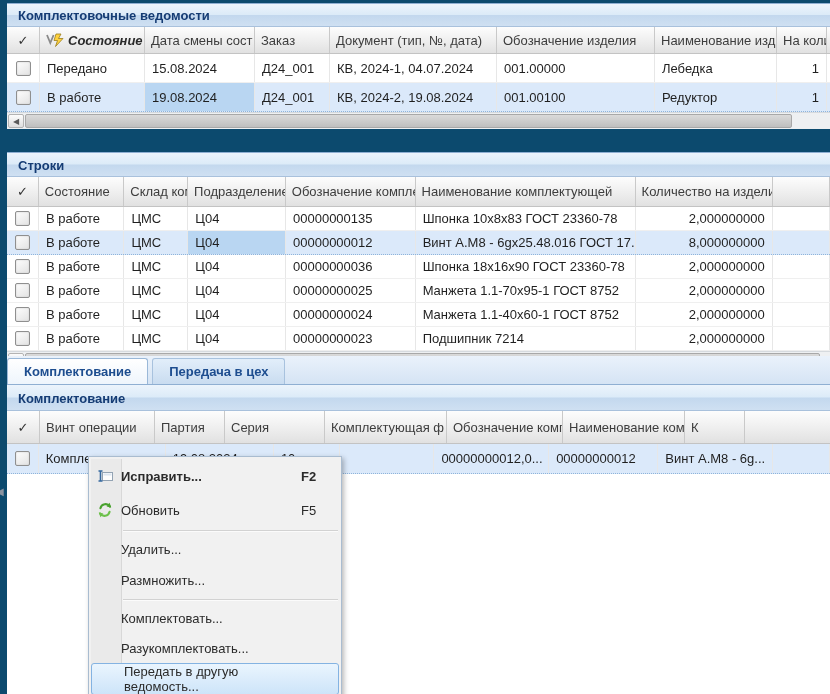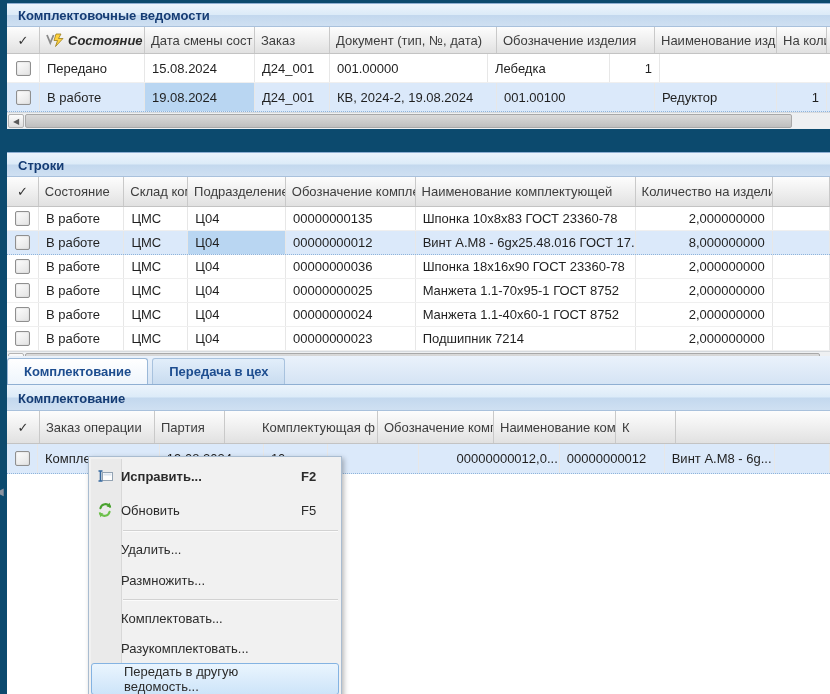--- a/index.html
+++ b/index.html
@@ -24,21 +24,21 @@
   .t1 .c0{width:33px;justify-content:center;} .t1 .c1{width:105px;} .t1 .c2{width:110px;} .t1 .c3{width:75px;}
   .t1 .c4{width:167px;} .t1 .c5{width:158px;} .t1 .c6{width:122px;} .t1 .c7{width:50px;}
   .t1 .thead{height:27px;} .t1 .tr{height:29px;}
   .hdr-state{font-weight:bold;font-style:italic;color:#2b2b2b;}
   
   .t2 .c0{width:33px;justify-content:center;} .t2 .c1{width:90px;} .t2 .c2{width:67px;} .t2 .c3{width:103px;}
   .t2 .c4{width:137px;} .t2 .c5{width:233px;} .t2 .c6{width:145px;} .t2 .c7{width:60px;}
   .t2 .thead{height:30px;} .t2 .tr{height:24px;}
   
   .t3 .c0{width:33px;justify-content:center;} .t3 .c1{width:135px;} .t3 .c2{width:115px;} .t3 .c3{width:70px;}
-  .t3 .c4{width:100px;} .t3 .c5{width:122px;margin-left:31px;} .t3 .c6{width:116px;} .t3 .c7{width:122px;} .t3 .c8{width:60px;}
+  .t3 .c4{width:100px;} .t3 .c5{width:122px;} .t3 .c6{width:116px;} .t3 .c7{width:122px;} .t3 .c8{width:60px;}
   .t3 .thead{height:33px;} .t3 .tr{height:30px;}
 
   .hscroll{position:relative;height:17px;background:#eef0f2;border-top:1px solid #d6dade;box-sizing:border-box;}
   .sb-btn{position:absolute;left:1px;top:1px;width:16px;height:14px;background:linear-gradient(#fcfcfc,#dedede);
     border:1px solid #b3b3b3;border-radius:2px;display:flex;align-items:center;justify-content:center;
     font-size:8px;color:#5a5a5a;box-sizing:border-box;}
   .sb-thumb{position:absolute;top:1px;height:14px;background:linear-gradient(#dadada,#bfbfbf);border:1px solid #a8a8a8;border-radius:2px;box-sizing:border-box;}
 
   
   .tabstrip{position:absolute;left:7px;right:0;top:356px;height:28px;
@@ -92,20 +92,21 @@
       <div class="th c6">Наименование изд</div>
       <div class="th c7">На колич</div>
     </div>
     <div class="tr">
       <div class="td c0">
           <span class="ck"></span>
         </div>
       <div class="td c1">Передано</div>
       <div class="td c2">15.08.2024</div>
       <div class="td c3">Д24_001</div>
+      <div class="td c4">КВ, 2024-1, 04.07.2024</div>
       <div class="td c5">001.00000</div>
       <div class="td c6">Лебедка</div>
       <div class="td c7 num">1</div>
     </div>
     <div class="tr sel">
       <div class="td c0">
           <span class="ck"></span>
         </div>
       <div class="td c1">В работе</div>
       <div class="td c2 focus">19.08.2024</div>
@@ -218,22 +219,23 @@
     <div class="tab active">Комплектование</div>
     <div class="tab inactive">Передача в цех</div>
   </div>
 
   <div class="panel t3" style="top:384px;height:310px;background:#fff;">
     <div class="panel-title" style="height:27px;line-height:27px;">Комплектование</div>
     <div class="thead">
       <div class="th c0">
           <span class="ckh">✓</span>
         </div>
-      <div class="th c2">Заказ операции</div>
+      <div class="th c2">Винт операции</div>
       <div class="th c3">Партия</div>
+      <div class="th c4">Серия</div>
       <div class="th c5">Комплектующая ф</div>
       <div class="th c6">Обозначение комп</div>
       <div class="th c7">Наименование ком</div>
       <div class="th c8">К</div>
     </div>
     <div class="tr sel">
       <div class="td c0">
           <span class="ck"></span>
         </div>
       <div class="td c1">Комплектование</div>

